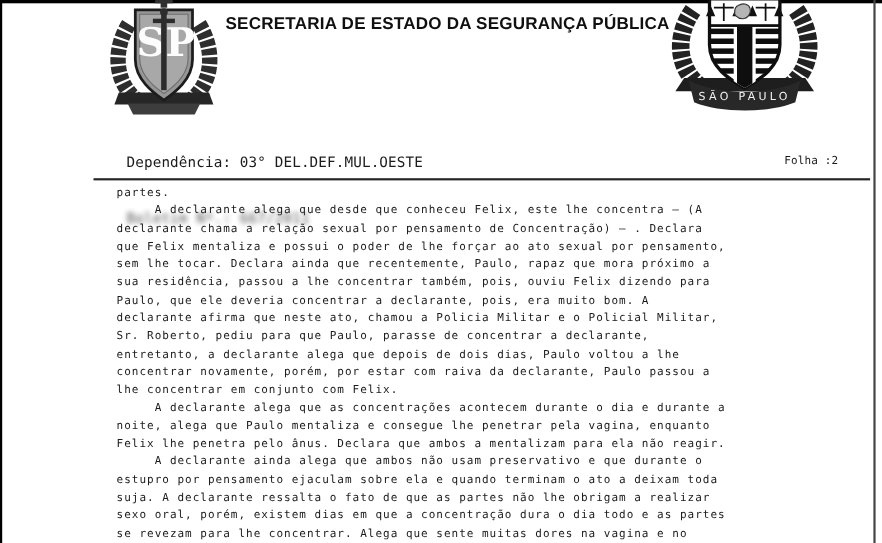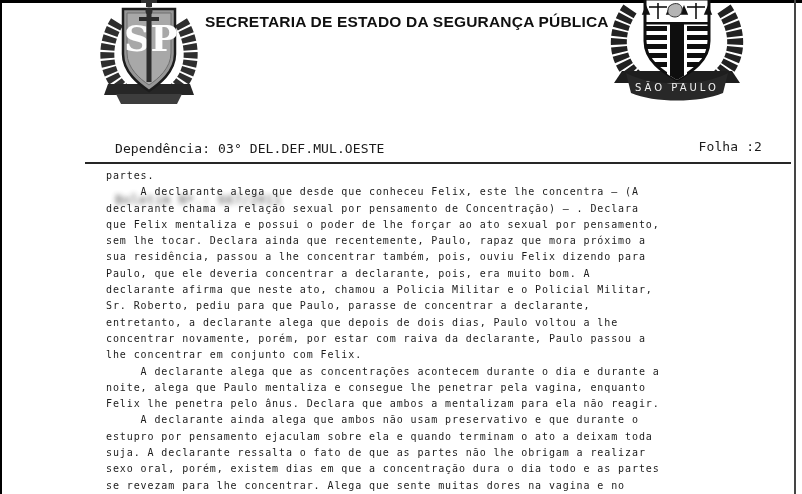--- a/index.html
+++ b/index.html
@@ -13,21 +13,21 @@
 
   .emblem-left{position:absolute;left:92px;top:-4px;}
   .emblem-right{position:absolute;left:594px;top:-7px;}
 
   .titles{position:absolute;left:205px;top:13px;width:390px;text-align:center;
     font-family:"Liberation Sans","DejaVu Sans",sans-serif;font-weight:bold;color:#101010;}
   .title1{font-size:15.5px;letter-spacing:0.2px;white-space:nowrap;}
   .title2{font-size:15.5px;letter-spacing:0.2px;margin-top:8px;white-space:nowrap;}
 
   .meta-left{position:absolute;left:90px;top:106px;font-size:13px;letter-spacing:0.1px;line-height:17px;white-space:pre;margin-left:25px;}
-  .meta-right{position:absolute;right:40px;top:106px;font-size:13px;letter-spacing:0.1px;line-height:16.5px;text-align:center;white-space:pre;}
+  .meta-right{position:absolute;right:40px;top:106px;font-size:10px;letter-spacing:0.1px;line-height:16.5px;text-align:center;white-space:pre;}
   .redacted{filter:blur(2.4px);opacity:.8;color:#2a2a2a;}
 
   .divider{position:absolute;left:85px;top:162px;width:706px;height:2px;background:#262626;}
 
   .body-text{position:absolute;left:106px;top:168px;font-size:10px;letter-spacing:0.9px;
     line-height:16.3px;white-space:pre;}
   .body-line{height:16.3px;}
 </style>
 </head>
 <body>

